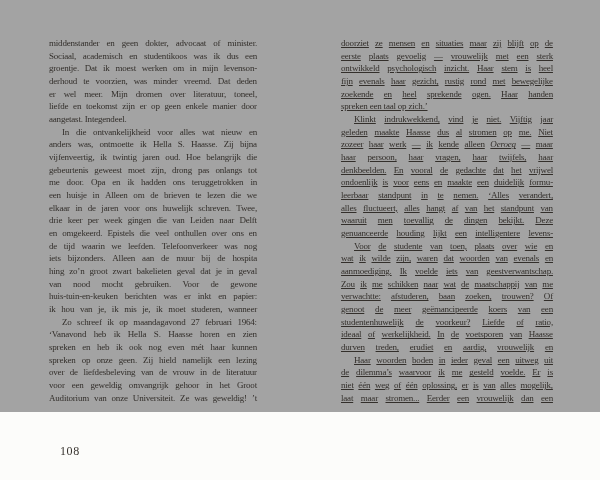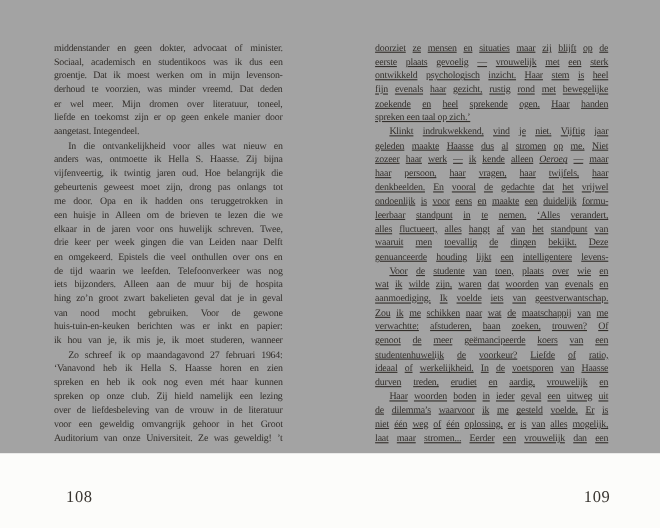--- a/index.html
+++ b/index.html
@@ -29,21 +29,21 @@
     justify-content: space-between;
     height: 12.68px;
   }
   .line > span { flex: 0 0 auto; white-space: pre; }
   .line.last { display: block; white-space: nowrap; }
   .line.indent { padding-left: 13px; }
   .it { font-style: italic; }
   .folio {
     position: absolute;
     top: 444px;
-    font-size: 15px;
+    font-size: 12px;
     letter-spacing: 0.6px;
     color: #38342f;
   }
   #folio-left  { left: 60px; }
   #folio-right { left: 341px; width: 214px; text-align: right; }
 </style>
 </head>
 <body>
 
 <div class="book">
@@ -304,21 +304,21 @@
         <span>nog</span>
         <span>even</span>
         <span>mét</span>
         <span>haar</span>
         <span>kunnen</span>
       </div>
       <div class="line">
         <span>spreken</span>
         <span>op</span>
         <span>onze</span>
-        <span>club.</span>
+        <span>geen.</span>
         <span>Zij</span>
         <span>hield</span>
         <span>namelijk</span>
         <span>een</span>
         <span>lezing</span>
       </div>
       <div class="line">
         <span>over</span>
         <span>de</span>
         <span>liefdesbeleving</span>
@@ -628,14 +628,13 @@
         <span>maar</span>
         <span>stromen...</span>
         <span>Eerder</span>
         <span>een</span>
         <span>vrouwelijk</span>
         <span>dan</span>
         <span>een</span>
       </div>
     </div>
   <div class="folio" id="folio-left">108</div>
-  <div class="folio" id="folio-right">109</div>
 </div>
 
 </body></html>

